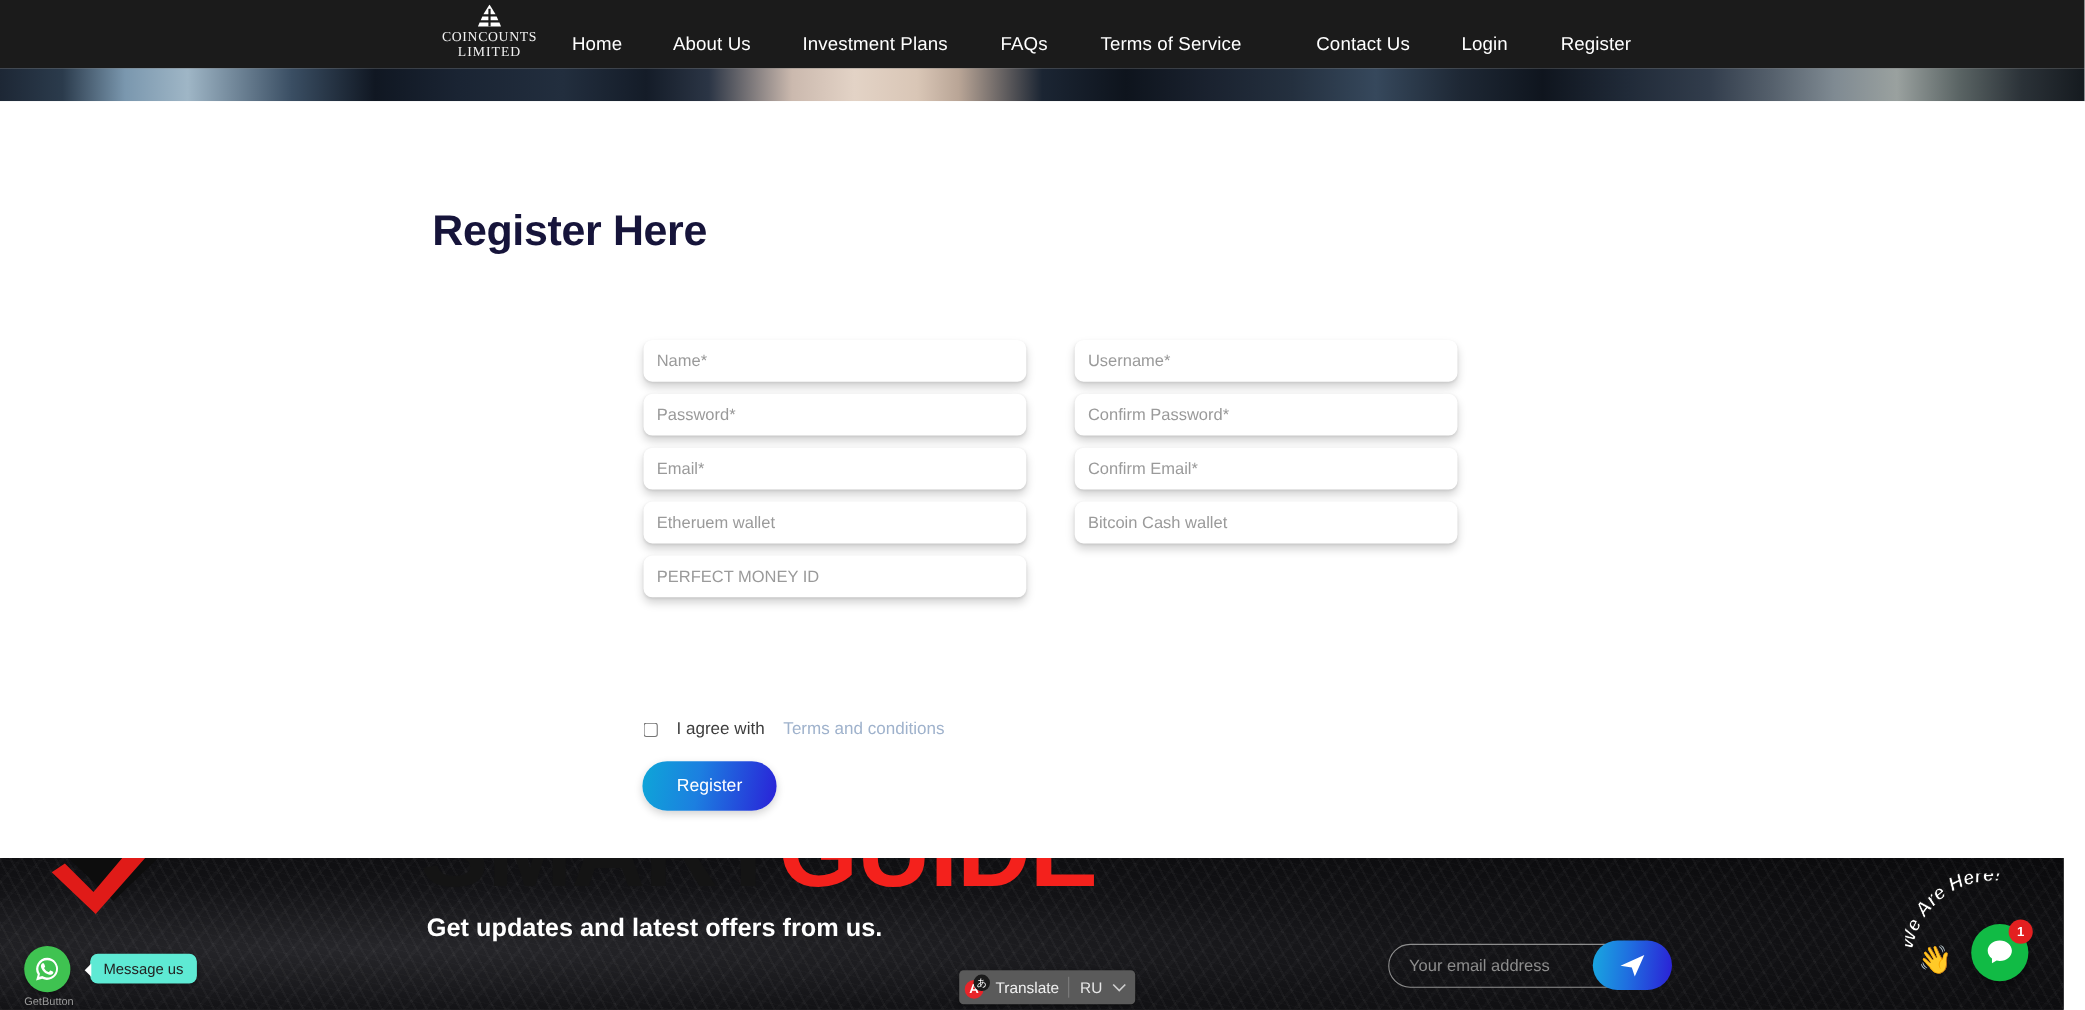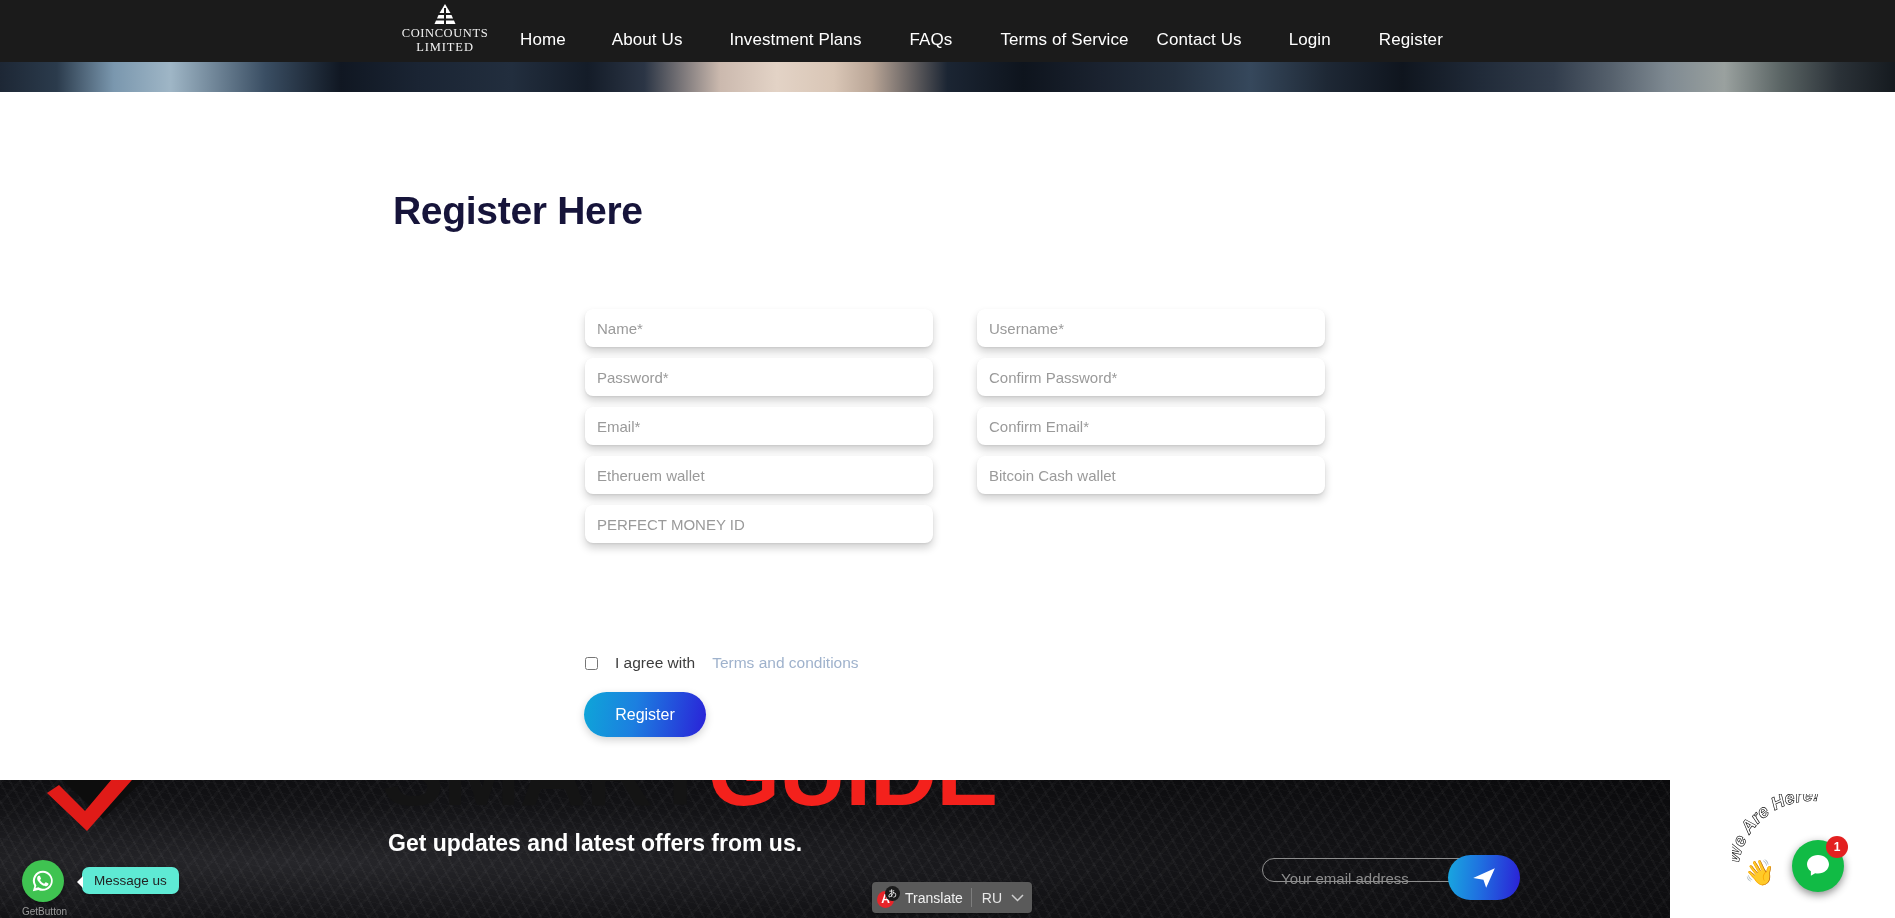--- a/index.html
+++ b/index.html
@@ -42,21 +42,21 @@
     color: #ffffff; text-decoration: none;
     font-size: 17px; font-weight: 500;
     padding: 0 0; margin: 0 35px 0 0; white-space: nowrap;
     letter-spacing: .1px;
   }
   .nav-link:first-child { margin-left: 0; }
   .nl-home        { margin-right: 46px; }
   .nl-about       { margin-right: 47px; }
   .nl-invest      { margin-right: 48px; }
   .nl-faqs        { margin-right: 48px; }
-  .nl-tos         { margin-right: 28px; text-align: center; }
+  .nl-tos         { margin-right: 68px; text-align: center; }
   .nl-contact     { margin-right: 47px; }
   .nl-login       { margin-right: 48px; }
   .nl-register    { margin-right: 0; }
 
   
   .hero {
     position: absolute; top: 62px; left: 0;
     width: 1895px; height: 30px;
     background:
       linear-gradient(90deg,
@@ -124,21 +124,21 @@
     background: linear-gradient(100deg, #0ea6d8 0%, #1c7fe0 42%, #2a21d8 100%);
     color: #ffffff; font-size: 16px; font-weight: 500;
     font-family: "Liberation Sans", sans-serif;
     cursor: pointer;
     box-shadow: 0 3px 8px rgba(0,0,0,.18);
   }
 
   
   .footer {
     position: absolute; left: 0; top: 780px;
-    width: 1670px; height: 138px;
+    width: 1876px; height: 138px;
     background:
       radial-gradient(ellipse at 18% 60%, #26262a 0%, #131316 48%, #0a0a0c 100%),
       #0b0b0d;
     overflow: hidden;
   }
   .footer-tex {
     position: absolute; inset: 0;
     background:
       repeating-linear-gradient(62deg, rgba(255,255,255,.035) 0 2px, transparent 2px 9px),
       repeating-linear-gradient(-48deg, rgba(255,255,255,.025) 0 3px, transparent 3px 14px),
@@ -186,21 +186,21 @@
   .tr-lang {
     color: #e8e8e8; font-size: 14px; margin-left: 10px;
     display: flex; align-items: center; gap: 9px; cursor: pointer;
     padding-right: 4px;
   }
   .tr-caret { display: block; }
 
   
   .subscribe {
     position: absolute; left: 1262px; top: 858px;
-    width: 218px; height: 24px;
+    width: 218px; height: 40px;
     border: 1px solid #8e8e8e; border-radius: 22px;
     background: transparent; z-index: 50;
   }
   .sub-input {
     position: absolute; left: 18px; top: 0;
     width: 150px; height: 38px;
     background: transparent; border: none; outline: none;
     color: #dcdcdc; font-size: 15px;
     font-family: "Liberation Sans", sans-serif;
   }

